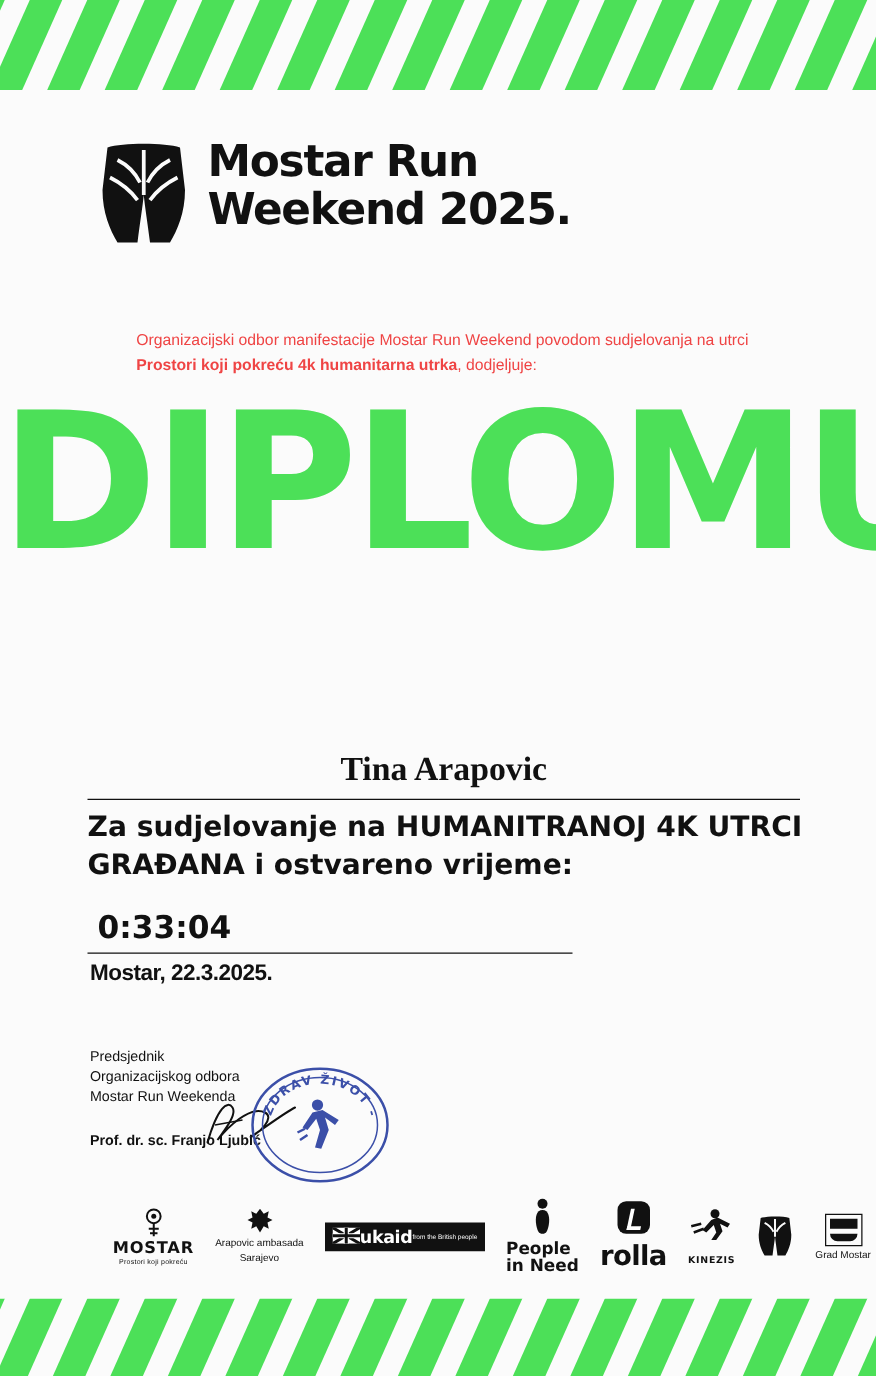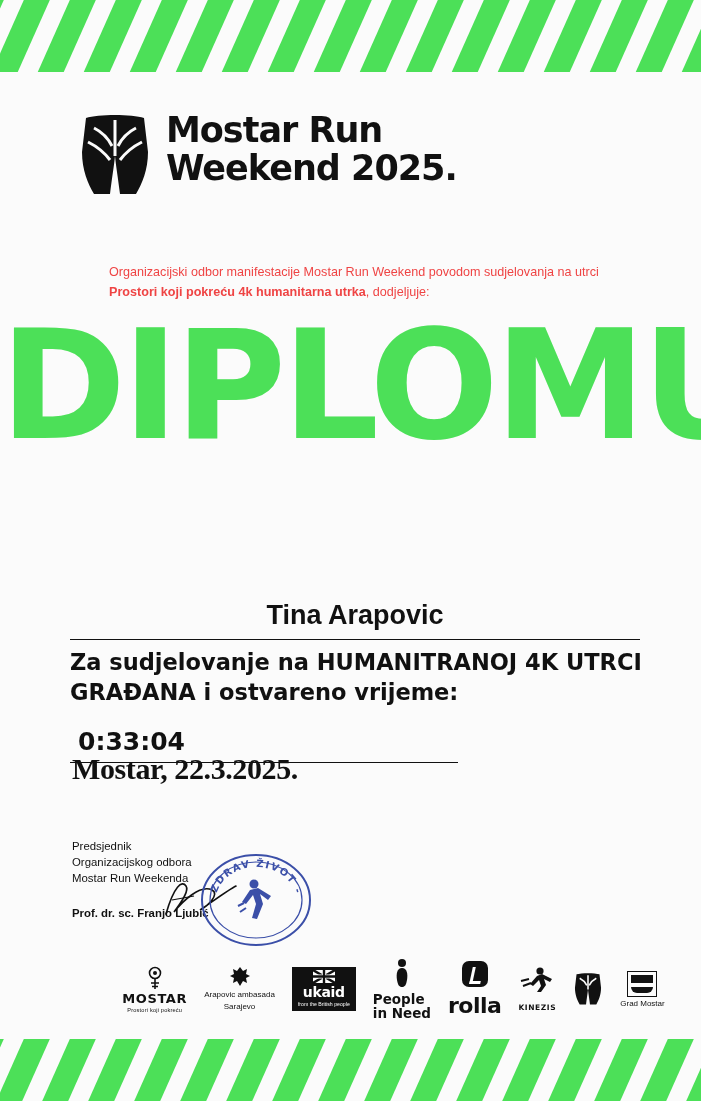--- a/index.html
+++ b/index.html
@@ -94,21 +94,21 @@
     -webkit-text-stroke: 0px;
   }
 
   
   .recipient {
     position: absolute;
     top: 600px;
     left: 70px;
     width: 570px;
     text-align: center;
-    font-family: Liberation Sans, sans-serif;
+    font-family: Liberation Serif, serif;
     font-weight: bold;
     font-size: 27px;
     color: #111;
     padding-bottom: 8px;
     border-bottom: 1.6px solid #111;
   }
 
   .reason {
     position: absolute;
     top: 648px;
@@ -129,25 +129,25 @@
     font-family: "DejaVu Sans", sans-serif;
     font-weight: bold;
     font-size: 25px;
     color: #111;
     padding: 0 0 6px 8px;
     border-bottom: 1.6px solid #111;
   }
 
   .place-date {
     position: absolute;
-    top: 752px;
+    top: 768px;
     left: 72px;
-    font-family: Liberation Serif, serif;
-    font-weight: bold;
-    font-size: 30px;
+    font-family: Liberation Sans, sans-serif;
+    font-weight: bold;
+    font-size: 18px;
     letter-spacing: -0.4px;
     color: #111;
   }
 
   
   .sign-block {
     position: absolute;
     top: 838px;
     left: 72px;
     font-size: 11.4px;
@@ -213,21 +213,21 @@
   .sp-embassy-txt {
     font-size: 8px;
     line-height: 1.25;
     margin-top: 2px;
   }
   .ukaid {
     background: #111;
     color: #fff;
     padding: 3px 6px 4px;
     display: flex;
-    flex-direction: column;
+    flex-direction: row;
     align-items: center;
   }
   .ukaid-title {
     font-family: "DejaVu Sans", sans-serif;
     font-weight: bold;
     font-size: 14px;
     letter-spacing: -0.3px;
     line-height: 1;
     margin-top: 2px;
   }

